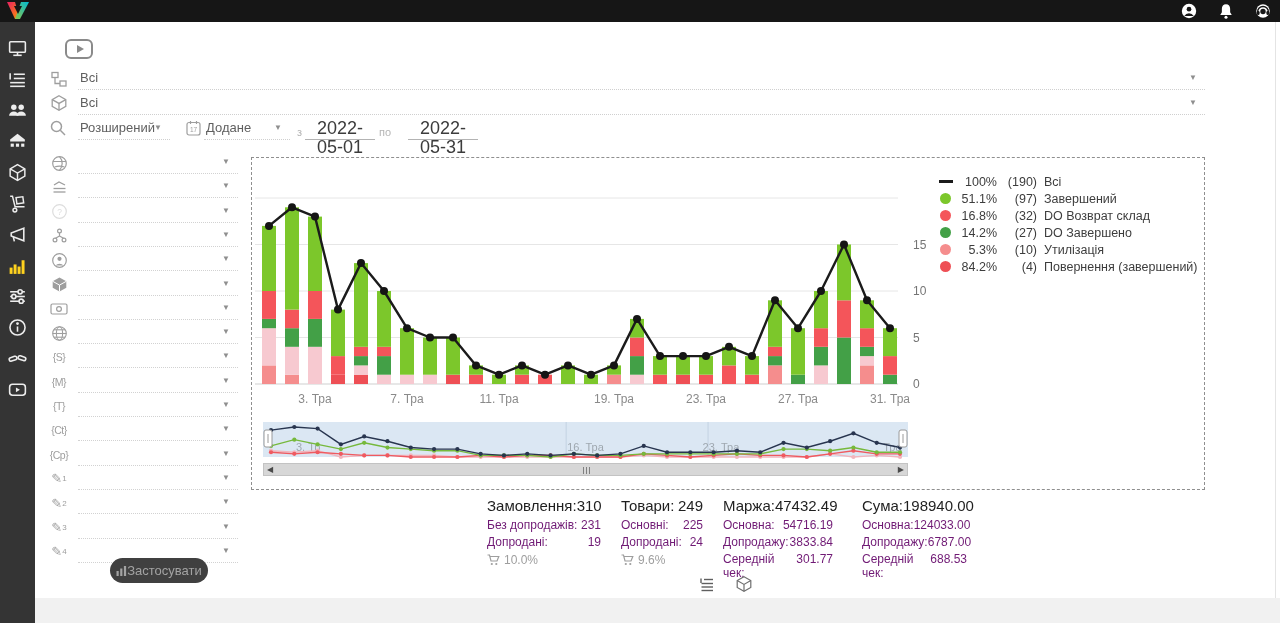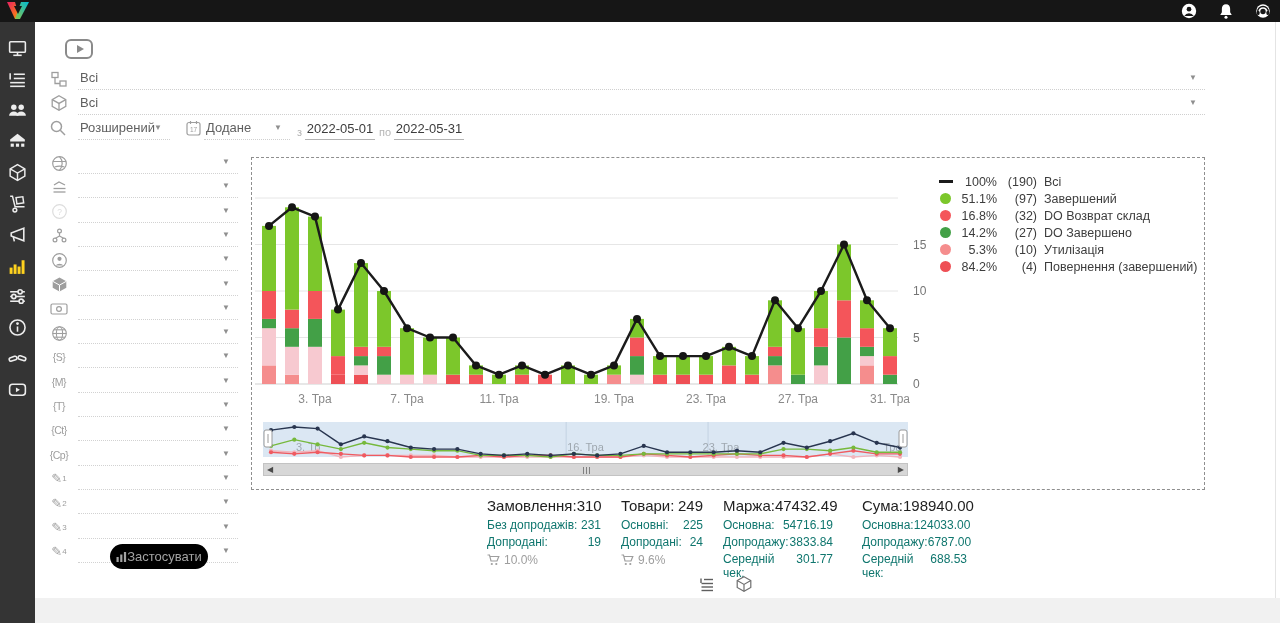--- a/index.html
+++ b/index.html
@@ -24,33 +24,33 @@
     border-radius:6px;display:flex;align-items:center;justify-content:center;cursor:pointer}
   .tutorial-btn .tri{width:0;height:0;border-left:7px solid #8a8a8a;border-top:4.5px solid transparent;
     border-bottom:4.5px solid transparent;margin-left:2px}
 
   .frow-icon{position:absolute;width:18px;height:18px;color:#9e9e9e}
   .big-select{position:absolute;left:78px;width:1127px;height:22px;border-bottom:1px dotted #cfcfcf;cursor:pointer}
   .sel-text{font-size:13px;color:#5f5f5f;line-height:20px;padding-left:2px}
   .caret{position:absolute;right:8px;top:5px;font-size:8px;color:#8f8f8f}
 
   .inline-select{position:absolute;height:22px;border-bottom:1px dotted #cfcfcf;cursor:pointer}
-  .date-input{position:absolute;height:21px;border-bottom:1px solid #b3b3b3;font-size:13px;color:#3c3c3c;
+  .date-input{position:absolute;height:21px;border-bottom:1px solid #b3b3b3;font-size:18px;color:#3c3c3c;
     line-height:19px;text-align:center;cursor:text}
   .tiny-label{position:absolute;font-size:11px;color:#b5b5b5;top:126px}
 
   .param-row{position:absolute;left:45px;width:195px;height:24px}
   .param-icon{position:absolute;left:3px;top:1px;width:22px;height:20px;color:#9e9e9e;
     display:flex;align-items:center;justify-content:center;font-size:11px}
   .param-icon.muted{opacity:.35}
   .param-select{position:absolute;left:33px;right:2px;top:0;height:22px;border-bottom:1px dotted #d2d2d2;cursor:pointer}
   .p-sub{font-size:8px;color:#9e9e9e;vertical-align:sub}
   .brace-ic{font-size:10.5px;letter-spacing:-0.5px;color:#9e9e9e}
 
-  .apply-btn{position:absolute;left:110px;top:544px;width:98px;height:25px;border-radius:13px;background:#000000;
+  .apply-btn{position:absolute;left:110px;top:558px;width:98px;height:25px;border-radius:13px;background:#404040;
     color:#a3a3a3;font-size:13px;display:flex;align-items:center;justify-content:center;cursor:pointer}
 
   
   .chart-panel{position:absolute;left:251px;top:157px;width:954px;height:333px;border:1px dashed #8f8f8f;background:#fff}
   #main-chart{position:absolute;left:1px;top:4px}
   #nav-chart{position:absolute;left:11px;top:263px}
   .nav-scroll{position:absolute;left:11px;top:305px;width:645px;height:13px;background:#d7d7d7;
     border:1px solid #c3c3c3;cursor:pointer}
   .sb-arrow{position:absolute;top:0;font-size:8px;line-height:12px;color:#4a4a4a}
   .sb-arrow.left{left:3px}.sb-arrow.right{right:3px}
@@ -61,21 +61,21 @@
   .legend li{display:flex;align-items:center;height:17px;font-size:12.5px;color:#3d3d3d;cursor:pointer}
   .lg-swatch{width:11px;height:11px;border-radius:50%;flex:0 0 auto}
   .lg-swatch.line{width:14px;height:3px;border-radius:0;margin:0 -1.5px}
   .lg-pct{width:46px;text-align:right}
   .lg-cnt{width:40px;text-align:right}
   .lg-lbl{margin-left:7px;white-space:nowrap}
 
   
   .stat-col{position:absolute;top:497px}
   .stat-title{display:flex;justify-content:space-between;font-size:15px;color:#1f1f1f;height:20px}
-  .stat-row{display:flex;justify-content:space-between;font-size:12px;color:#0f766e;height:16px;margin-top:1px}
+  .stat-row{display:flex;justify-content:space-between;font-size:12px;color:#701a75;height:16px;margin-top:1px}
   .stat-cart{display:flex;align-items:center;gap:4px;font-size:12px;color:#9e9e9e;margin-top:2px}
   .toggle-ic{position:absolute;width:18px;height:18px;color:#5f5f5f;cursor:pointer}
 </style>
 </head>
 <body>
 
 <div class="topbar">
   <svg class="logo" viewBox="0 0 26 22">
     <defs>
       <linearGradient id="lgL" x1="0" y1="0" x2="1" y2="1">
@@ -221,21 +221,21 @@
     <line x1="10.5" y1="1" x2="10.5" y2="4"></line>
   <text x="7.5" y="12" text-anchor="middle" font-size="6.5" fill="#9e9e9e" stroke="none">17</text>
 </svg>
 <div class="inline-select" style="left:204px;top:118px;width:86px">
   <div class="sel-text">Додане</div>
   <span class="caret">▼</span>
 </div>
 <span class="tiny-label" style="left:297px">з</span>
 <div class="date-input" style="left:305px;top:119px;width:70px">2022-05-01</div>
 <span class="tiny-label" style="left:379px">по</span>
-<div class="date-input" style="left:394px;top:119px;width:70px">2022-05-31</div>
+<div class="date-input" style="left:408px;top:119px;width:70px">2022-05-31</div>
 
 <div id="param-rows">
     <div class="param-row" style="top: 152px;">
       <span class="param-icon">
         <svg width="17" height="17" viewBox="0 0 17 17" stroke="#9e9e9e" stroke-width="1.2" fill="none">
           <circle cx="8.5" cy="8.5" r="6.8"></circle>
           <path d="M2,6.5 h13 M3.5,12 a9,5 0 0 1 10,0 M8.5,1.7 a10,10 0 0 1 0,13.6"></path>
         </svg>
       </span>
       <span class="param-select">

